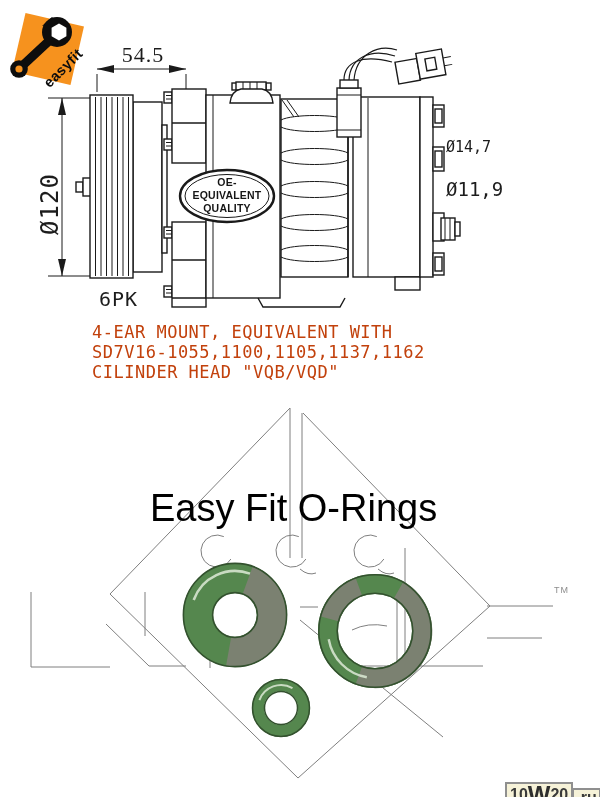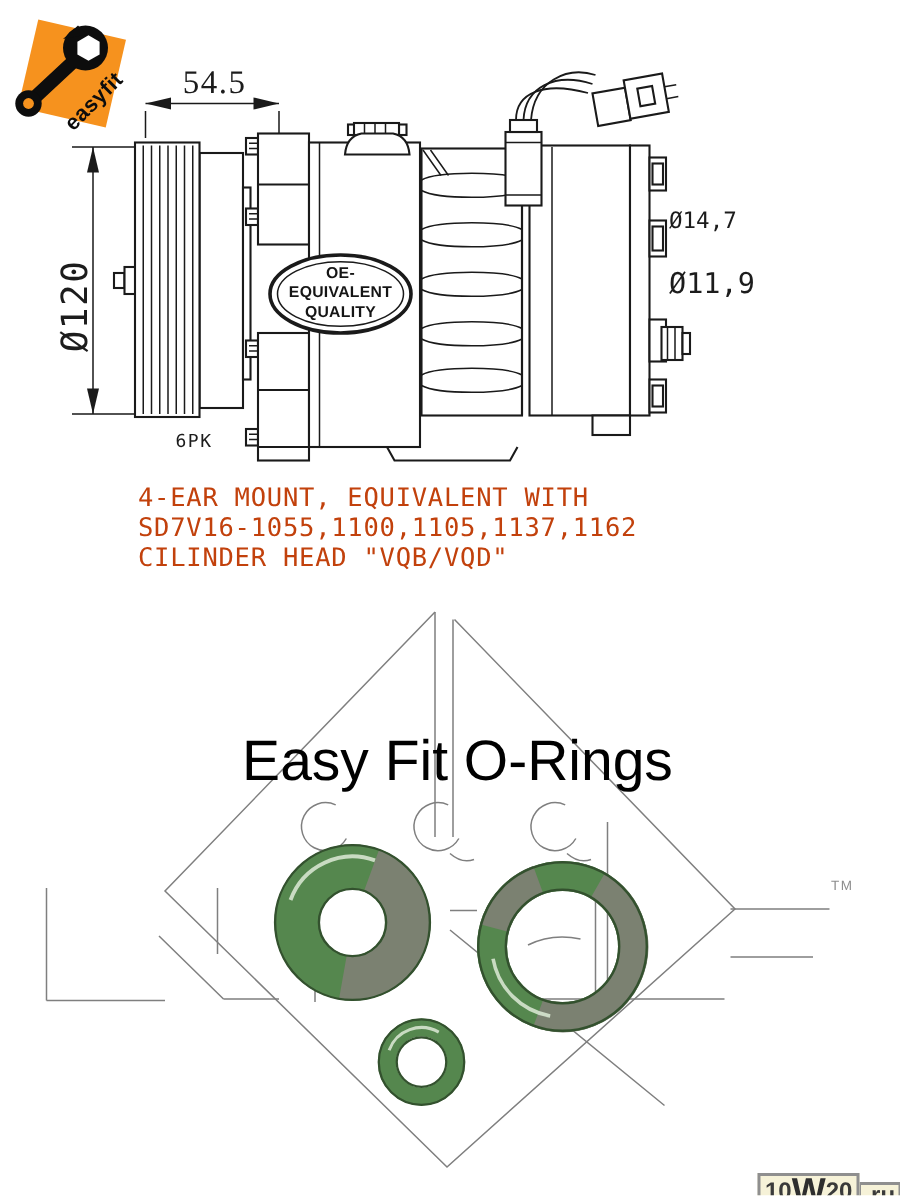--- a/index.html
+++ b/index.html
@@ -4,28 +4,28 @@
 <style>
   html,body{margin:0;padding:0;background:#ffffff;}
   .stage{position:relative;width:600px;height:797px;background:#ffffff;overflow:hidden;
          font-family:"Liberation Sans", sans-serif;}
   .stage svg{position:absolute;left:0;top:0;}
   .abs{position:absolute;}
   .cad{font-family:"DejaVu Sans Mono", monospace;color:#1c1c1c;}
   .dim-54{left:108px;top:42px;width:70px;text-align:center;font-size:22px;letter-spacing:1px;font-family:Liberation Serif, serif;}
   .dim-120{left:49px;top:204px;width:90px;height:26px;text-align:center;font-size:24px;letter-spacing:1px;
            transform:translate(-50%,-50%) rotate(-90deg);}
-  .lbl-6pk{left:99px;top:287px;font-size:12px;letter-spacing:1px;margin-left:18px;}
+  .lbl-6pk{left:99px;top:287px;font-size:20px;letter-spacing:1px;}
   .lbl-d147{left:446px;top:106px;font-size:15px;margin-top:32px;}
   .lbl-d119{left:446px;top:178px;font-size:19px;}
   .oe-badge{left:227px;top:196px;width:114px;transform:translate(-50%,-50%);
             text-align:center;font-weight:bold;font-size:10.5px;line-height:1.25;color:#151515;
             letter-spacing:.2px;}
   .desc{left:92px;top:322px;font-size:17px;line-height:20px;letter-spacing:.5px;color:#c2410c;}
-  .heading{left:150px;top:487px;width:310px;text-align:center;font-size:38px;color:#000;}
+  .heading{left:150px;top:487px;width:310px;text-align:left;font-size:38px;color:#000;}
   .tm{left:554px;top:585px;font-size:9px;color:#8d8d8d;letter-spacing:1px;}
   .easyfit-text{left:46px;top:77px;transform-origin:0 50%;transform:rotate(-45deg);
                 font-size:14.5px;font-weight:bold;color:#0d0d0d;letter-spacing:.3px;}
   .site-badge{left:505px;top:764px;display:flex;align-items:flex-end;margin-top:18px;}
   .site-main{border:2px solid #8f8f8f;background:#f6f2d8;color:#3a3a3a;font-weight:bold;
              height:21px;display:flex;align-items:center;padding:0 3px;}
   .site-main .big-w{font-size:24px;line-height:18px;color:#2e2e2e;}
   .site-main .num{font-size:16px;}
   .site-ru{border:2px solid #8f8f8f;border-left:1px solid #8f8f8f;background:#f6f2d8;color:#3a3a3a;
            font-weight:bold;font-size:16px;height:15px;display:flex;align-items:center;padding:0 2px;}

